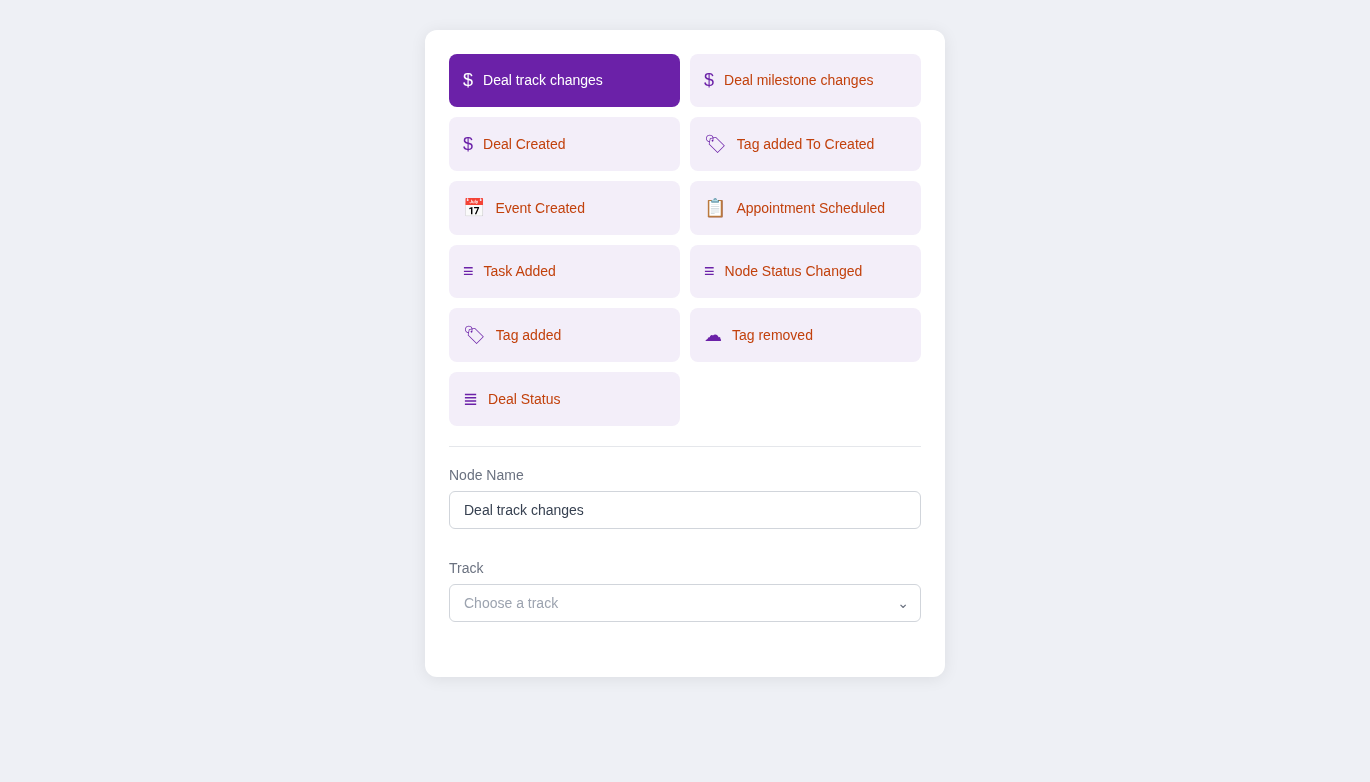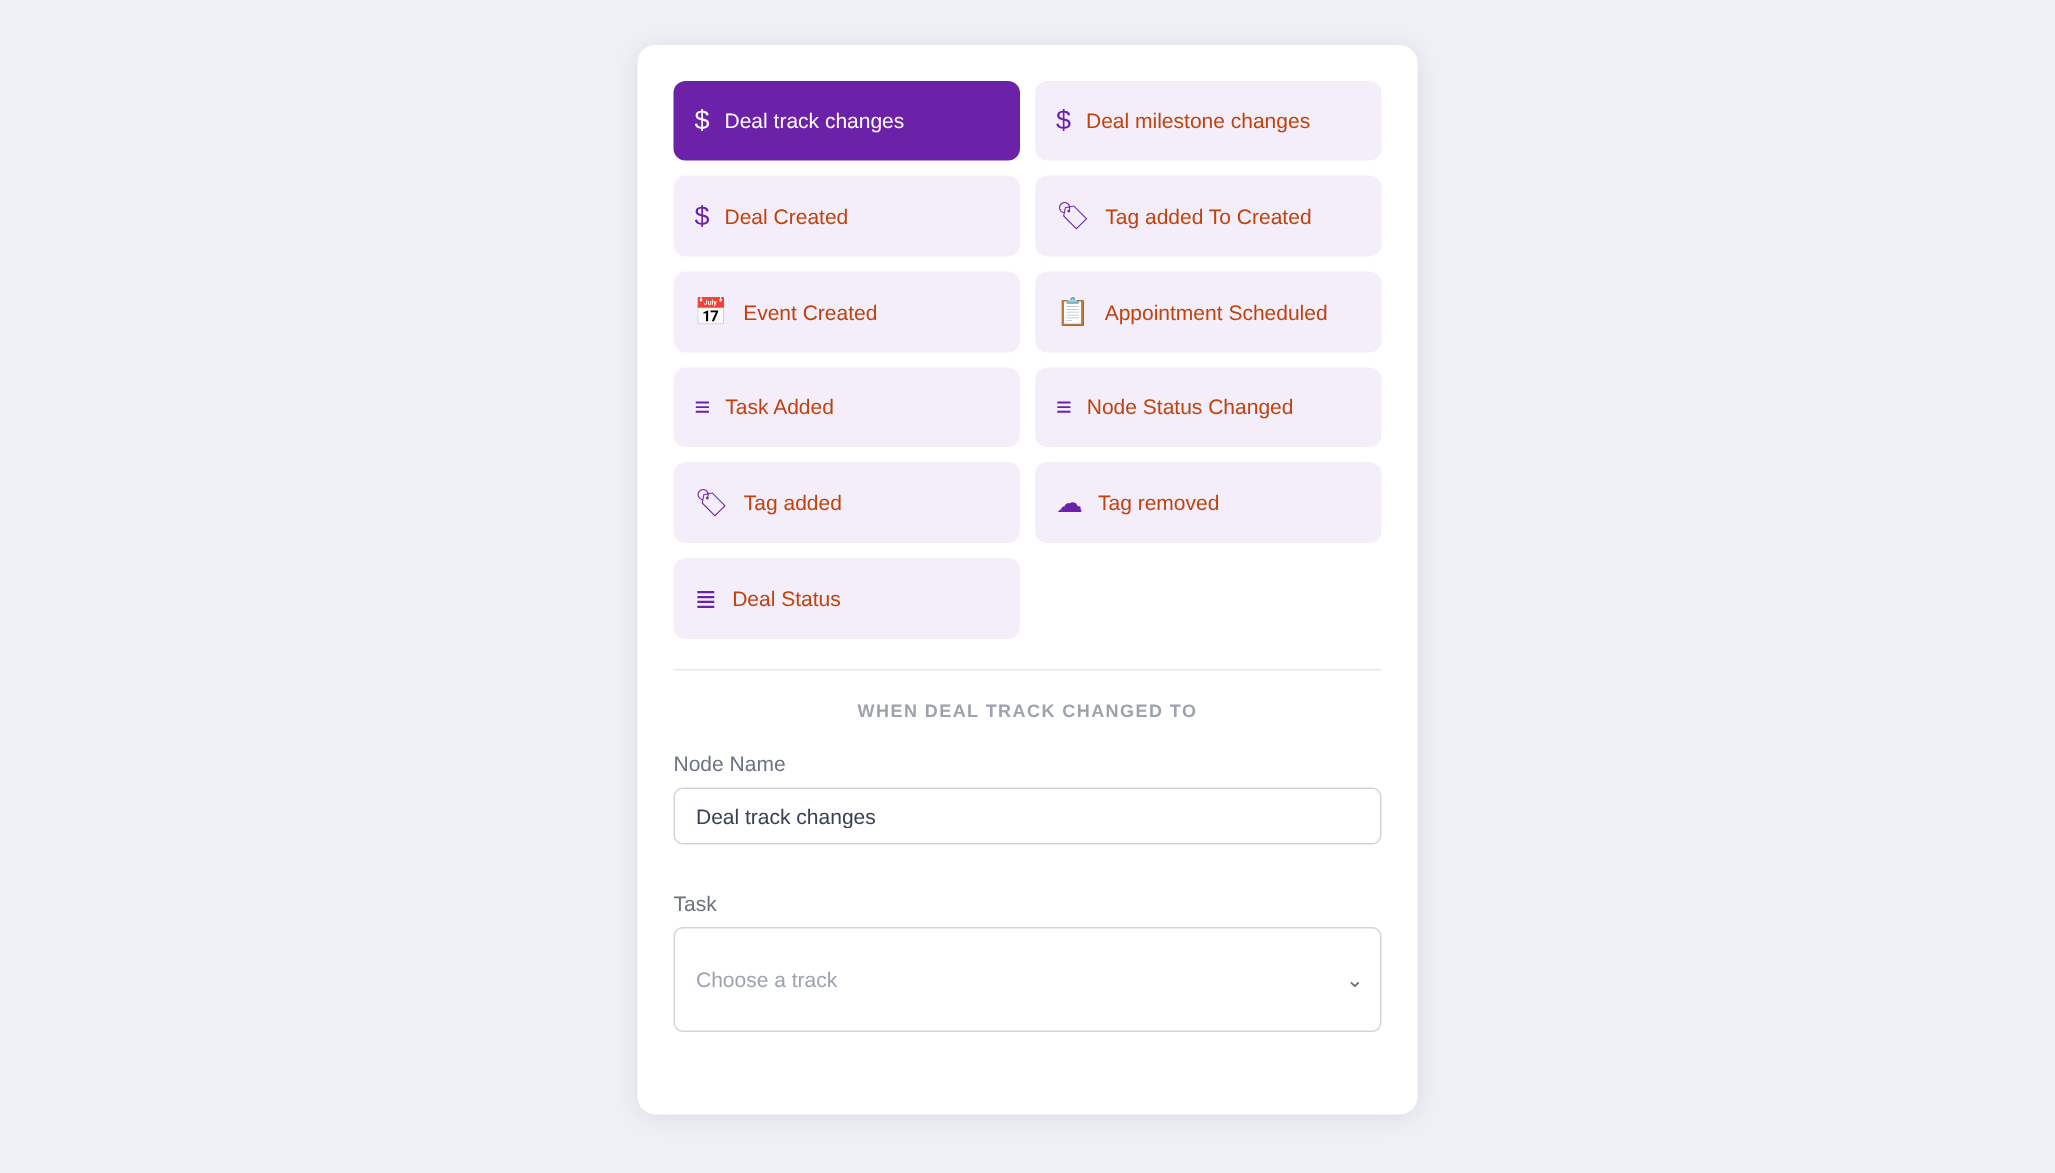--- a/index.html
+++ b/index.html
@@ -107,21 +107,21 @@
     }
 
     .form-select-wrapper {
       position: relative;
     }
 
     .form-select {
       width: 100%;
       border: 1.5px solid #d1d5db;
       border-radius: 6px;
-      padding: 26px 14px;
+      padding: 10px 14px;
       font-size: 14px;
       color: #9ca3af;
       background: #fff;
       appearance: none;
       outline: none;
       cursor: pointer;
     }
 
     .select-arrow {
       position: absolute;
@@ -188,29 +188,28 @@
     <button class="trigger-item">
       <span class="trigger-icon">≣</span>
       <span class="trigger-label">Deal Status</span>
     </button>
 
     <div></div>
   </div>
 
   <hr class="divider">
 
-  <div class="section-title">WHEN DEAL TRACK CHANGED TO</div>
 
   <div class="form-group">
     <label class="form-label">Node Name</label>
     <input class="form-input" type="text" value="Deal track changes" style="color: rgb(55, 65, 81);">
   </div>
 
   <div class="form-group">
-    <label class="form-label">Task</label>
+    <label class="form-label">Track</label>
     <div class="form-select-wrapper">
       <select class="form-select">
         <option value="" text="Choose a track">Choose a track</option>
         <option value="track1">Track 1</option>
         <option value="track2">Track 2</option>
       </select>
       <span class="select-arrow">⌄</span>
     </div>
   </div>
 

